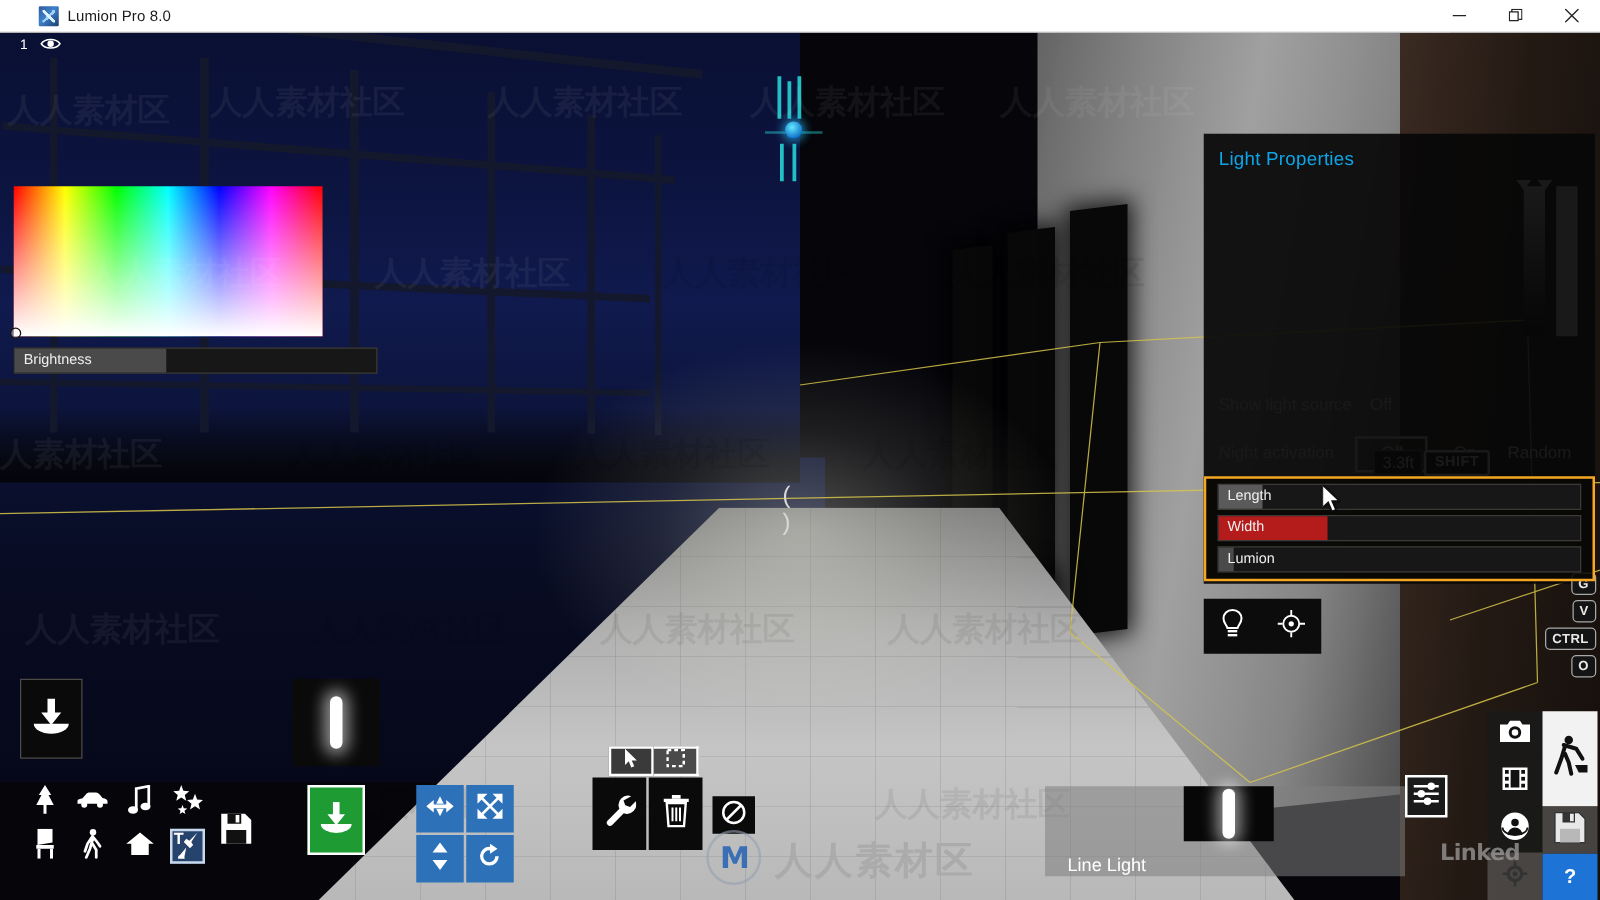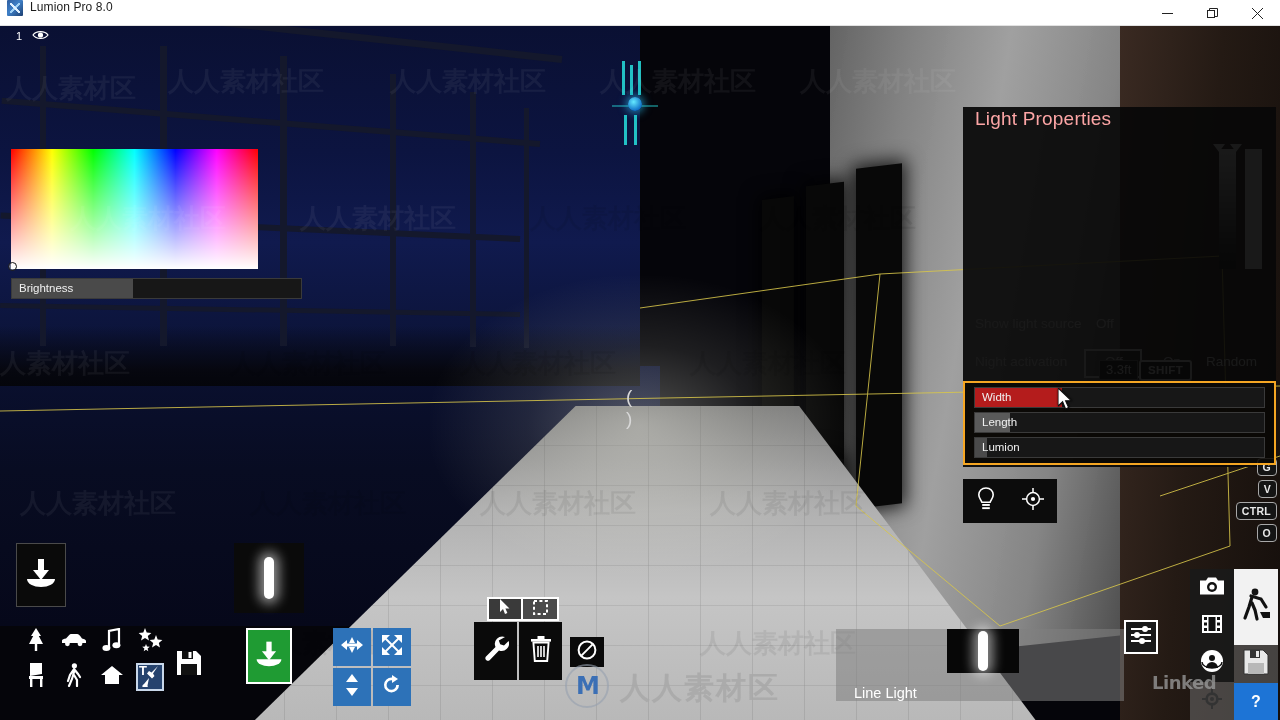--- a/index.html
+++ b/index.html
@@ -7,22 +7,22 @@
     width: 1280px; height: 720px;
     overflow: hidden;
     font-family: "Liberation Sans", sans-serif;
     background: #000;
   }
   #app { position: relative; width: 1280px; height: 720px; overflow: hidden; }
 
   
   #titlebar {
     position: absolute; top: 0; left: 0; width: 1280px; height: 26px;
-    background: #ffffff; display: flex; align-items: flex-start;
-    border-bottom: 1px solid #e2e2e2; z-index: 60;
+    background: #ffffff; display: flex; align-items: center;
+    border-bottom: 1px solid #e2e2e2; z-index: 60; padding-left: 24px;
   }
   #app-icon {
     width: 16px; height: 16px; margin-left: 7px; margin-right: 7px;
     background: linear-gradient(135deg,#2f5d9e 0%,#3e80c8 45%,#1d3f70 100%);
     position: relative; border-radius: 1px; flex: 0 0 auto;
   }
   #app-icon::before {
     content:""; position:absolute; left:3px; top:3px; width:10px; height:10px;
     background:
       linear-gradient(45deg, transparent 42%, #dff0ff 42%, #dff0ff 58%, transparent 58%),
@@ -104,21 +104,21 @@
   #sel-brackets { position:absolute; left:626px; top:360px; width:30px; height:22px; color:#d8d8d8; font-size:19px; letter-spacing:6px; }
   
   #wire { position:absolute; left:0; top:0; width:1280px; height:694px; pointer-events:none; }
 
   
   #light-panel {
     position:absolute; left:963px; top:107px; width:313px; height:360px;
     background: rgba(7,7,7,.93);
     z-index: 40;
   }
-  #lp-title { color:#fca5a5; font-size:19px; padding:1px 0 0 12px; letter-spacing:.2px; }
+  #lp-title { color:#0ea5e9; font-size:15px; padding:12px 0 0 12px; letter-spacing:.2px; }
   #color-area { position:absolute; left:11px; top:149px; width:247px; height:120px;
     background:
       linear-gradient(to bottom, rgba(255,255,255,0) 0%, rgba(255,255,255,1) 100%),
       linear-gradient(to right, #ff0000 0%, #ffff00 16.6%, #00ff00 33.3%, #00ffff 50%, #0000ff 66.6%, #ff00ff 83.3%, #ff0000 100%);
   }
   #color-cursor { position:absolute; left:8px; top:262px; width:9px; height:9px;
     border:1.5px solid #111; border-radius:50%; background:rgba(255,255,255,.4); }
   .vslider { position:absolute; width:17px; height:120px; }
   #vs1 { left:1219px; top:149px; background: linear-gradient(to bottom, #ffffff 0%, #2b2b2b 78%, #000 100%); }
   #vs2 { left:1245px; top:149px; background:#ffffff; }
@@ -410,28 +410,28 @@
   <div class="prop-row" style="left:1105px; top:354px;">Off</div>
   <div class="prop-row" style="left:1163px; top:354px;">On</div>
   <div class="prop-row" style="left:1206px; top:354px;">Random</div>
 
   <div id="tt-3ft">3.3ft</div>
   <div id="badge-shift">SHIFT</div>
 
   <div id="slider-group" style="border-color: rgb(245, 166, 35);">
     <div class="grp-slider">
       <div class="slider-track">
+        <div class="slider-fill" id="length-fill" style="width: 12%; background: rgb(90, 90, 90);"></div>
+        <span class="slider-label">Length</span>
+      </div>
+    </div>
+    <div class="grp-slider">
+      <div class="slider-track">
         <div class="slider-fill" id="width-fill" style="width: 30%; background: rgb(180, 28, 28);"></div>
         <span class="slider-label">Width</span>
-      </div>
-    </div>
-    <div class="grp-slider">
-      <div class="slider-track">
-        <div class="slider-fill" id="length-fill" style="width: 12%; background: rgb(90, 90, 90);"></div>
-        <span class="slider-label">Length</span>
       </div>
     </div>
     <div class="grp-slider">
       <div class="slider-track">
         <div class="slider-fill" id="falloff-fill" style="width: 4%; background: rgb(74, 74, 74);"></div>
         <span class="slider-label">Lumion</span>
       </div>
     </div>
   </div>
 

